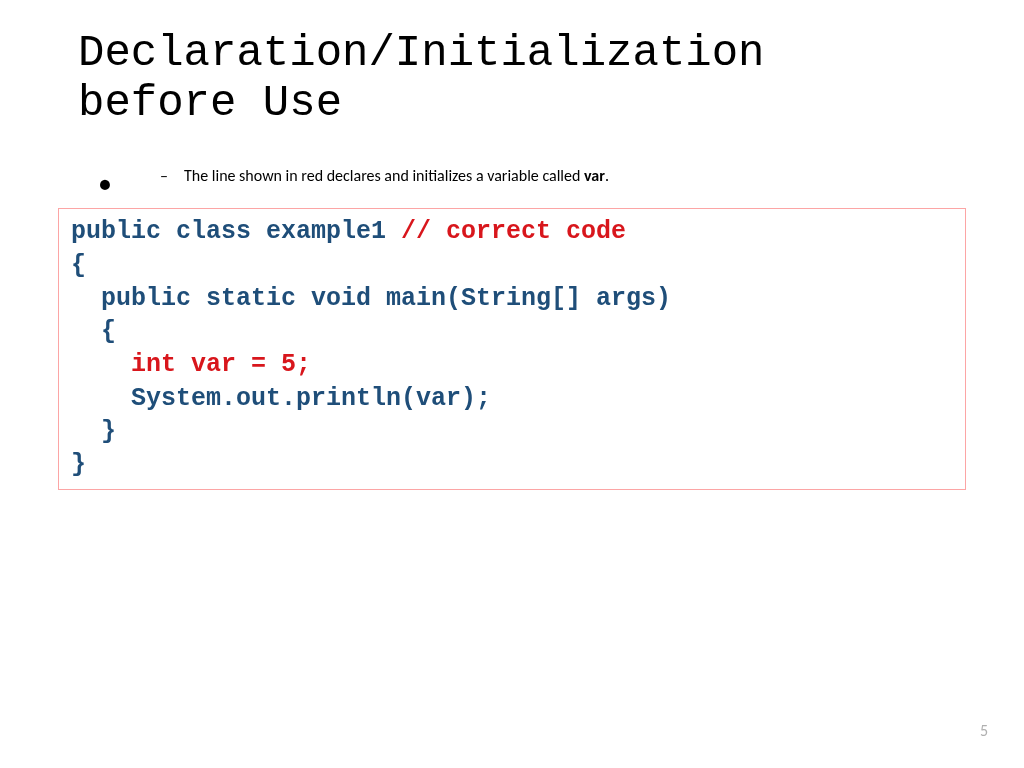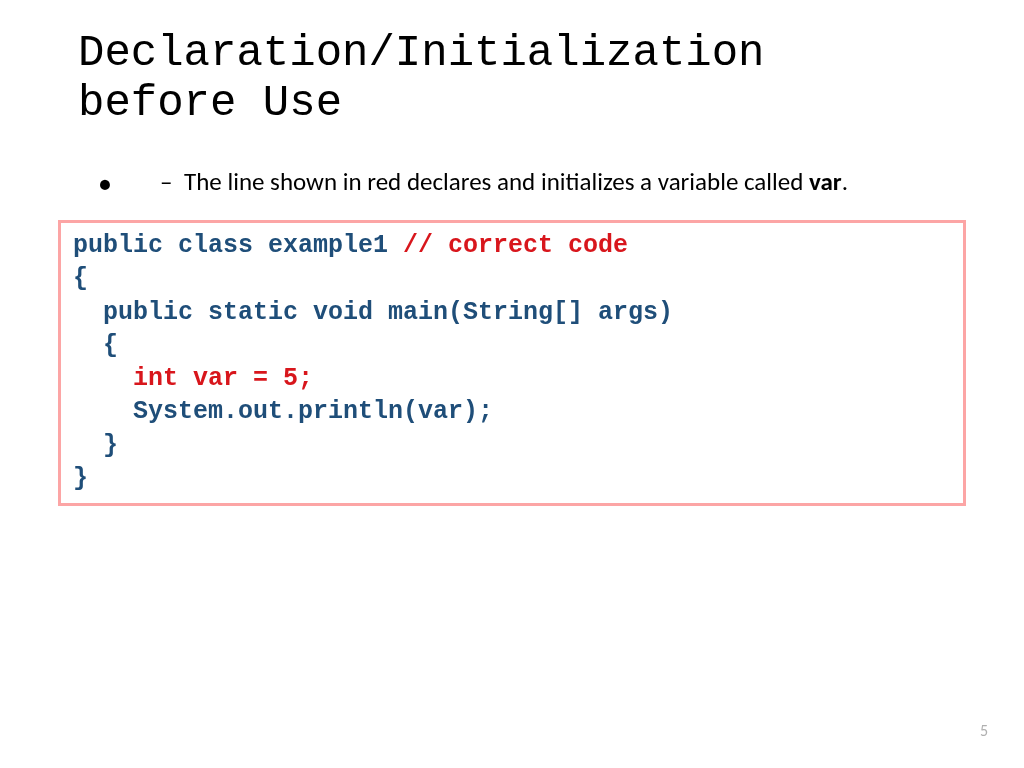--- a/index.html
+++ b/index.html
@@ -40,35 +40,35 @@
     top: 0;
     font-size: 28px;
   }
   ul.sub {
     list-style: none;
     padding-left: 32px;
     margin-top: 10px;
   }
   ul.sub > li {
     position: relative;
-    font-size: 25px;
+    font-size: 16px;
     line-height: 1.28;
     padding-left: 24px;
   }
   ul.sub > li::before {
     content: "–";
     position: absolute;
     left: 0;
     top: 0;
   }
   .bold { font-weight: 700; }
 
   .codebox {
     margin: 22px -20px 0 -20px;
-    border: 3px solid #fca5a5;
+    border: 1px solid #fca5a5;
     padding: 6px 12px 8px 12px;
     font-family: "Courier New", Courier, monospace;
     font-size: 25px;
     font-weight: 700;
     line-height: 1.33;
     color: #1f4e79;
     white-space: pre;
   }
   .c-red { color: #d8161c; }
   .c-blue { color: #1f4e79; }

